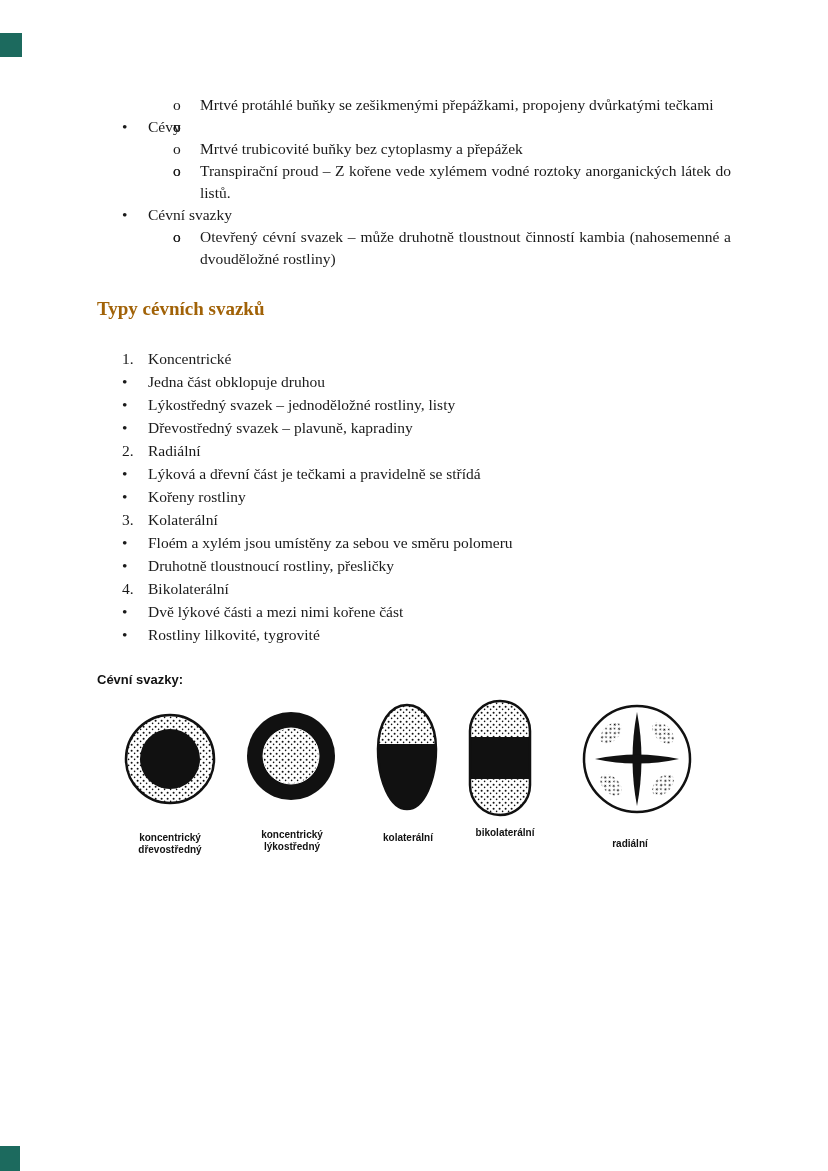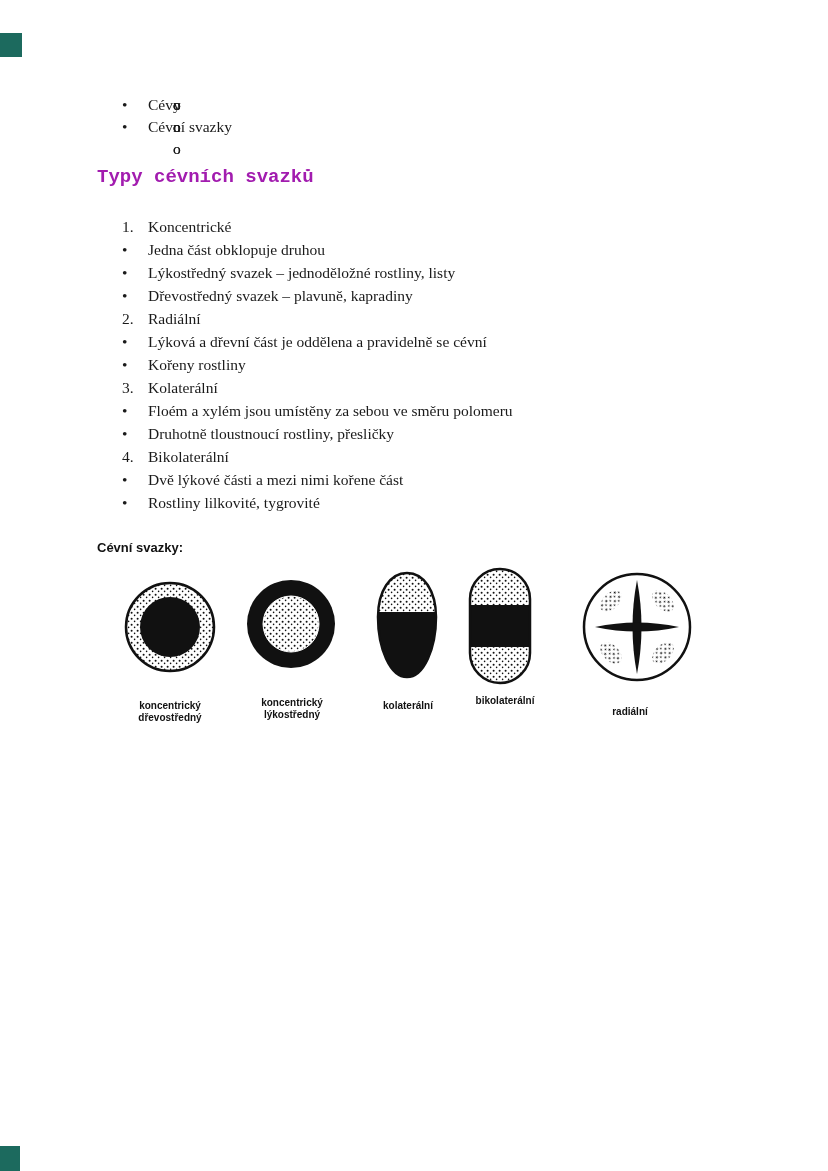--- a/index.html
+++ b/index.html
@@ -35,22 +35,21 @@
   #list1 .lvl2 .txt { text-align: justify; }
 
   #list2 .li { padding-left: 51px; margin-bottom: 1px; }
   #list2 .li .marker { left: 25px; }
 
   h1.section-heading {
     margin: 26px 0 0 0;
     font-size: 19px;
     line-height: 26px;
     font-weight: bold;
-    color: #a21caf;
-    font-family: Liberation Mono, monospace;
+    color: #a16207;
   }
   #list2 { margin-top: 26px; }
 
   .figure { position: relative; margin-top: 26px; height: 210px; }
   .figure-title {
     position: absolute; left: 0; top: 0;
     font-family: "Liberation Sans", sans-serif;
     font-weight: bold; font-size: 13px; color: #111;
   }
   .diagram { position: absolute; }
@@ -72,49 +71,53 @@
 
 <div class="page">
   <div class="corner corner-top"></div>
   <div class="corner corner-bottom"></div>
 
   <div class="content">
 
     <div id="list1">
         <div class="li lvl2">
           <span class="marker">o</span>
+          <span class="txt">Mrtvé protáhlé buňky se zešikmenými přepážkami, propojeny dvůrkatými tečkami</span>
         </div>
         <div class="li lvl2">
           <span class="marker">o</span>
         </div>
         <div class="li lvl2">
           <span class="marker">o</span>
         </div>
         <div class="li lvl1">
           <span class="marker">•</span>
           <span class="txt">Cévy</span>
         </div>
         <div class="li lvl2">
           <span class="marker">o</span>
-        </div>
-        <div class="li lvl2">
-          <span class="marker">o</span>
-        </div>
-        <div class="li lvl2">
-          <span class="marker">o</span>
+          <span class="txt">Mrtvé trubicovité buňky bez cytoplasmy a přepážek</span>
+        </div>
+        <div class="li lvl2">
+          <span class="marker">o</span>
+        </div>
+        <div class="li lvl2">
+          <span class="marker">o</span>
+          <span class="txt">Transpirační proud – Z kořene vede xylémem vodné roztoky anorganických látek do listů.</span>
         </div>
         <div class="li lvl1">
           <span class="marker">•</span>
           <span class="txt">Cévní svazky</span>
         </div>
         <div class="li lvl2">
           <span class="marker">o</span>
         </div>
         <div class="li lvl2">
           <span class="marker">o</span>
+          <span class="txt">Otevřený cévní svazek – může druhotně tloustnout činností kambia (nahosemenné a dvouděložné rostliny)</span>
         </div>
       </div>
 
     <h1 class="section-heading">Typy cévních svazků</h1>
 
     <div id="list2">
         <div class="li lvl1">
           <span class="marker">1.</span>
           <span class="txt">Koncentrické</span>
         </div>
@@ -129,21 +132,21 @@
         <div class="li lvl1">
           <span class="marker">•</span>
           <span class="txt">Dřevostředný svazek – plavuně, kapradiny</span>
         </div>
         <div class="li lvl1">
           <span class="marker">2.</span>
           <span class="txt">Radiální</span>
         </div>
         <div class="li lvl1">
           <span class="marker">•</span>
-          <span class="txt">Lýková a dřevní část je oddělena a pravidelně se cévní</span>
+          <span class="txt">Lýková a dřevní část je tečkami a pravidelně se střídá</span>
         </div>
         <div class="li lvl1">
           <span class="marker">•</span>
           <span class="txt">Kořeny rostliny</span>
         </div>
         <div class="li lvl1">
           <span class="marker">3.</span>
           <span class="txt">Kolaterální</span>
         </div>
         <div class="li lvl1">

